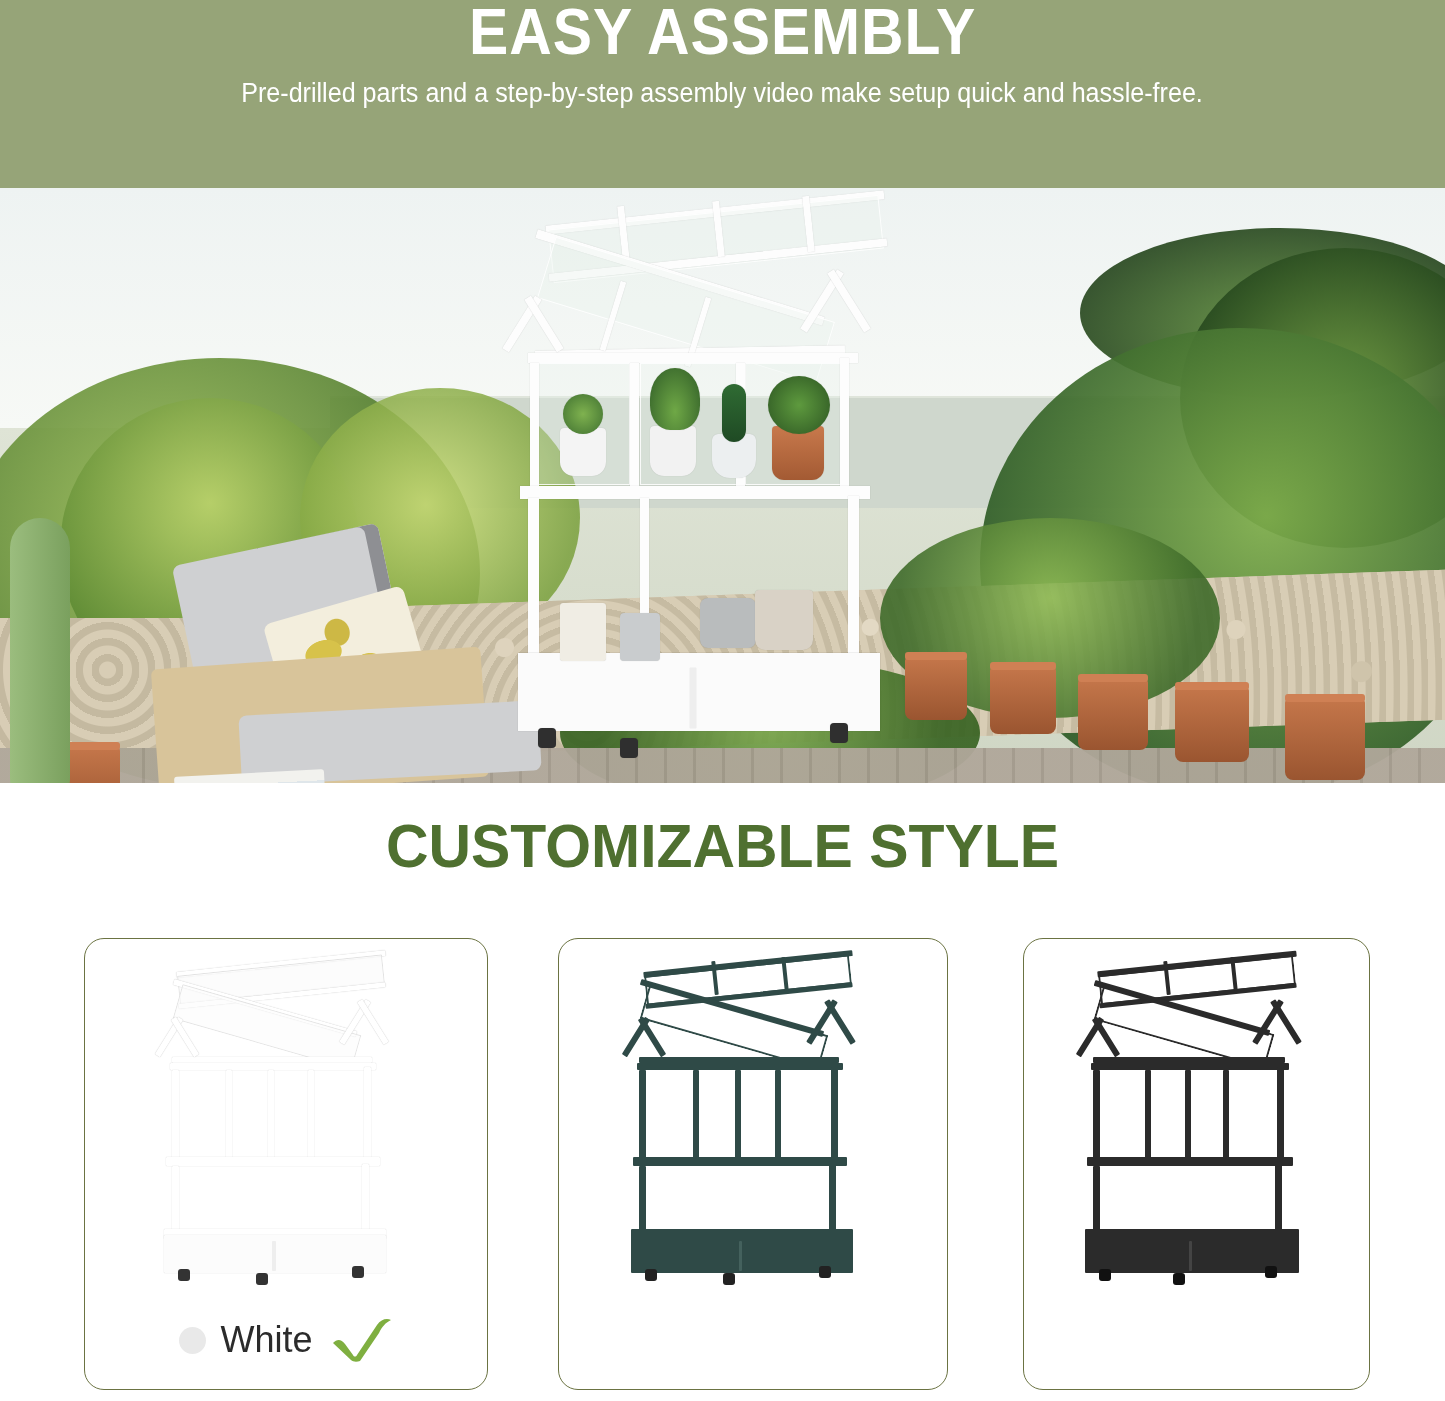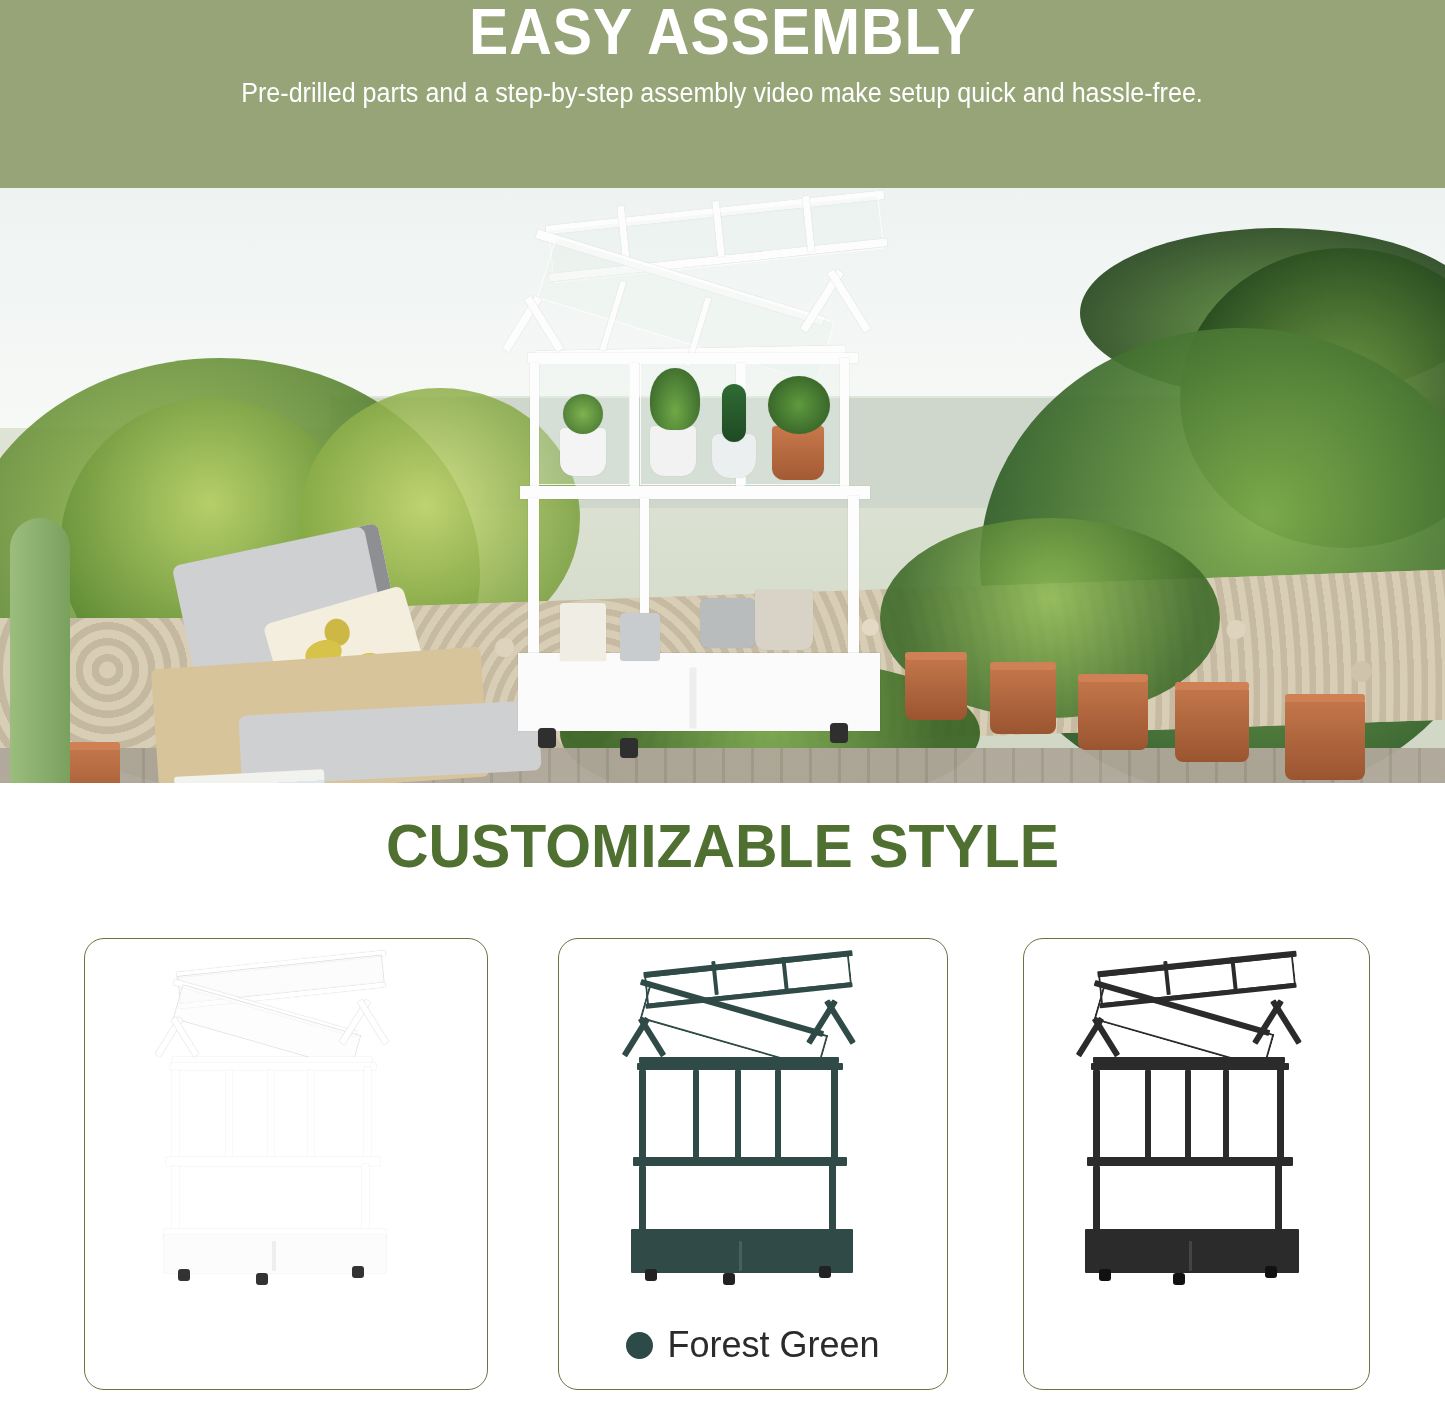--- a/index.html
+++ b/index.html
@@ -248,20 +248,27 @@
           <b style="left:10px;top:204px;width:214px;height:9px;background:#fff;box-shadow:0 0 1px #bbb;"></b>
           <b style="left:16px;top:213px;width:7px;height:80px;background:#fff;box-shadow:0 0 1px #bbb;"></b>
           <b style="left:206px;top:211px;width:7px;height:80px;background:#fff;box-shadow:0 0 1px #bbb;"></b>
           <b style="left:8px;top:276px;width:222px;height:10px;background:#fff;box-shadow:0 0 1px #bbb;"></b>
           <b style="left:8px;top:282px;width:222px;height:38px;background:#fcfcfc;box-shadow:0 0 1px #bbb;"></b>
           <b style="left:116px;top:288px;width:4px;height:30px;background:#eee;"></b>
           <b style="left:22px;top:316px;width:12px;height:12px;background:#333;border-radius:3px;"></b>
           <b style="left:100px;top:320px;width:12px;height:12px;background:#333;border-radius:3px;"></b>
           <b style="left:196px;top:313px;width:12px;height:12px;background:#333;border-radius:3px;"></b>
         </div>
+      </div>
+      <div class="card-foot">
+        <div class="swatch sw-white"></div>
+        <div class="opt-label">White</div>
+        <svg class="check" viewBox="0 0 66 46">
+          <path d="M6 26 C10 22 14 22 18 27 L26 38 C27 40 29 40 30 38 L50 8 C54 2 60 1 64 3 C58 6 55 10 52 16 L33 44 C30 45 26 45 24 43 Z" fill="#7faf40"></path>
+        </svg>
       </div>
     </div>
 
     <div class="card card-2">
       <div class="card-illus">
         <div class="mini">
           <b style="left:20px;top:8px;width:210px;height:6px;background:#2f4a47;transform:rotate(-6deg);"></b>
           <b style="left:22px;top:12px;width:206px;height:30px;box-shadow:inset 0 0 0 2px #2f4a47;transform:rotate(-6deg);"></b>
           <b style="left:22px;top:40px;width:208px;height:5px;background:#2f4a47;transform:rotate(-6deg);"></b>
           <b style="left:90px;top:8px;width:4px;height:34px;background:#2f4a47;transform:rotate(-6deg);"></b>
@@ -283,24 +290,20 @@
           <b style="left:16px;top:213px;width:7px;height:80px;background:#2f4a47;"></b>
           <b style="left:206px;top:211px;width:7px;height:80px;background:#2f4a47;"></b>
           <b style="left:8px;top:276px;width:222px;height:10px;background:#2f4a47;"></b>
           <b style="left:8px;top:282px;width:222px;height:38px;background:#2f4a47;"></b>
           <b style="left:116px;top:288px;width:3px;height:30px;background:#44615d;"></b>
           <b style="left:22px;top:316px;width:12px;height:12px;background:#222;border-radius:3px;"></b>
           <b style="left:100px;top:320px;width:12px;height:12px;background:#222;border-radius:3px;"></b>
           <b style="left:196px;top:313px;width:12px;height:12px;background:#222;border-radius:3px;"></b>
         </div>
       </div>
-      <div class="card-foot">
-        <div class="swatch sw-green"></div>
-        <div class="opt-label">Forest Green</div>
-      </div>
     </div>
 
     <div class="card card-3">
       <div class="card-illus">
         <div class="mini" style="width:240px;">
           <b style="left:20px;top:8px;width:200px;height:6px;background:#2b2b2b;transform:rotate(-6deg);"></b>
           <b style="left:22px;top:12px;width:196px;height:30px;box-shadow:inset 0 0 0 2px #2b2b2b;transform:rotate(-6deg);"></b>
           <b style="left:22px;top:40px;width:198px;height:5px;background:#2b2b2b;transform:rotate(-6deg);"></b>
           <b style="left:88px;top:8px;width:4px;height:34px;background:#2b2b2b;transform:rotate(-6deg);"></b>
           <b style="left:155px;top:4px;width:4px;height:34px;background:#2b2b2b;transform:rotate(-6deg);"></b>

